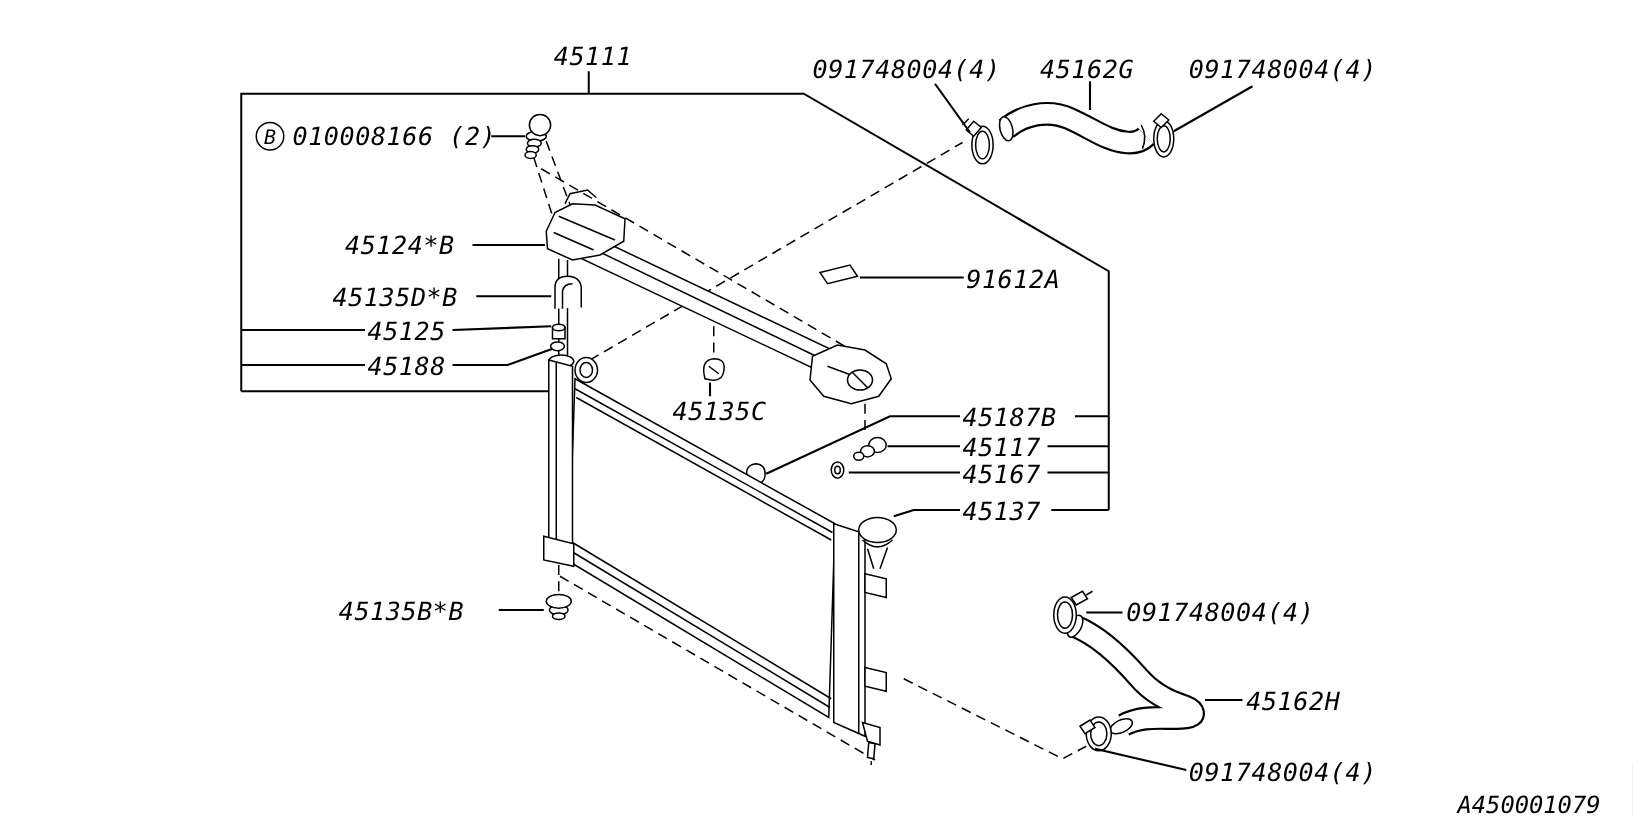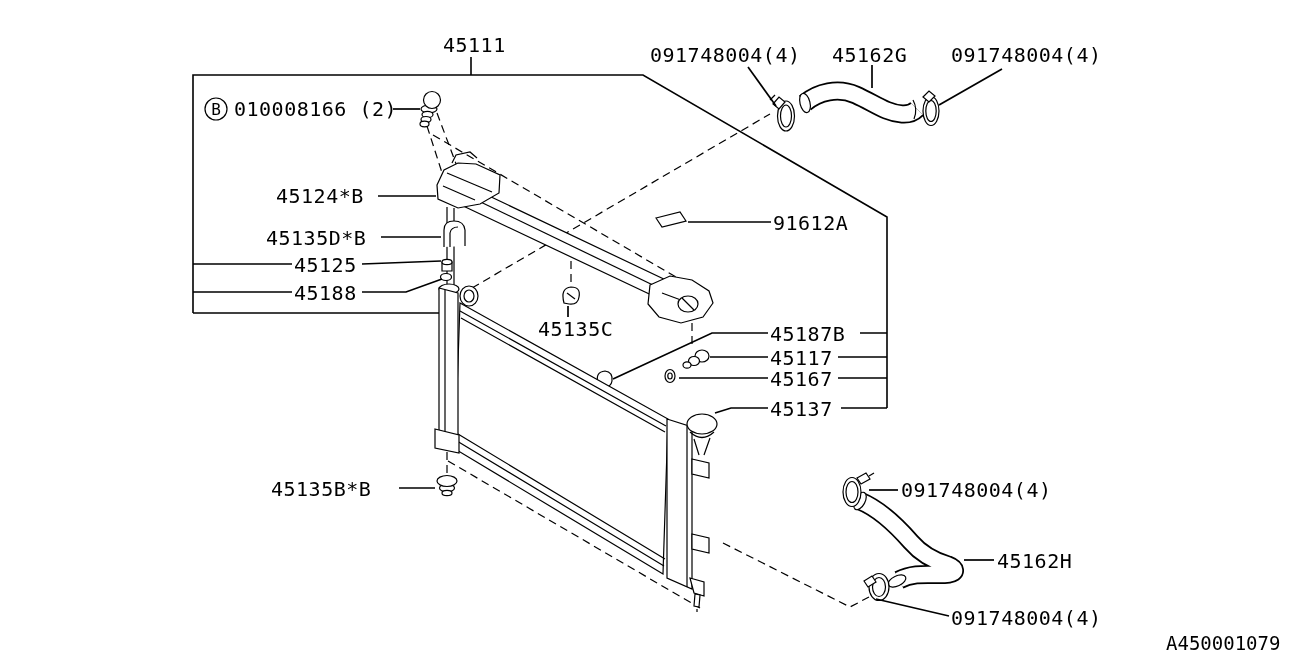--- a/index.html
+++ b/index.html
@@ -1,19 +1,20 @@
 <!DOCTYPE html>
 <html><head>
 <meta charset="utf-8">
 <style>
   html,body{margin:0;padding:0;background:#e8e8e8;}
   .stage{
     position:relative;width:1306px;height:653px;background:#ffffff;
     font-family:"DejaVu Sans Mono","Liberation Mono",monospace;
     overflow:hidden;
+    font-style:italic;
   }
   svg{display:block;}
   svg text{
     font-family:"DejaVu Sans Mono","Liberation Mono",monospace;
     font-size:20px;fill:#000;
     letter-spacing:0.5px;
   }
   svg text.small{font-size:19px;letter-spacing:0;}
   svg text.badge{font-size:16px;letter-spacing:0;}
   .ln{stroke:#000;stroke-width:1.2;fill:none;}

